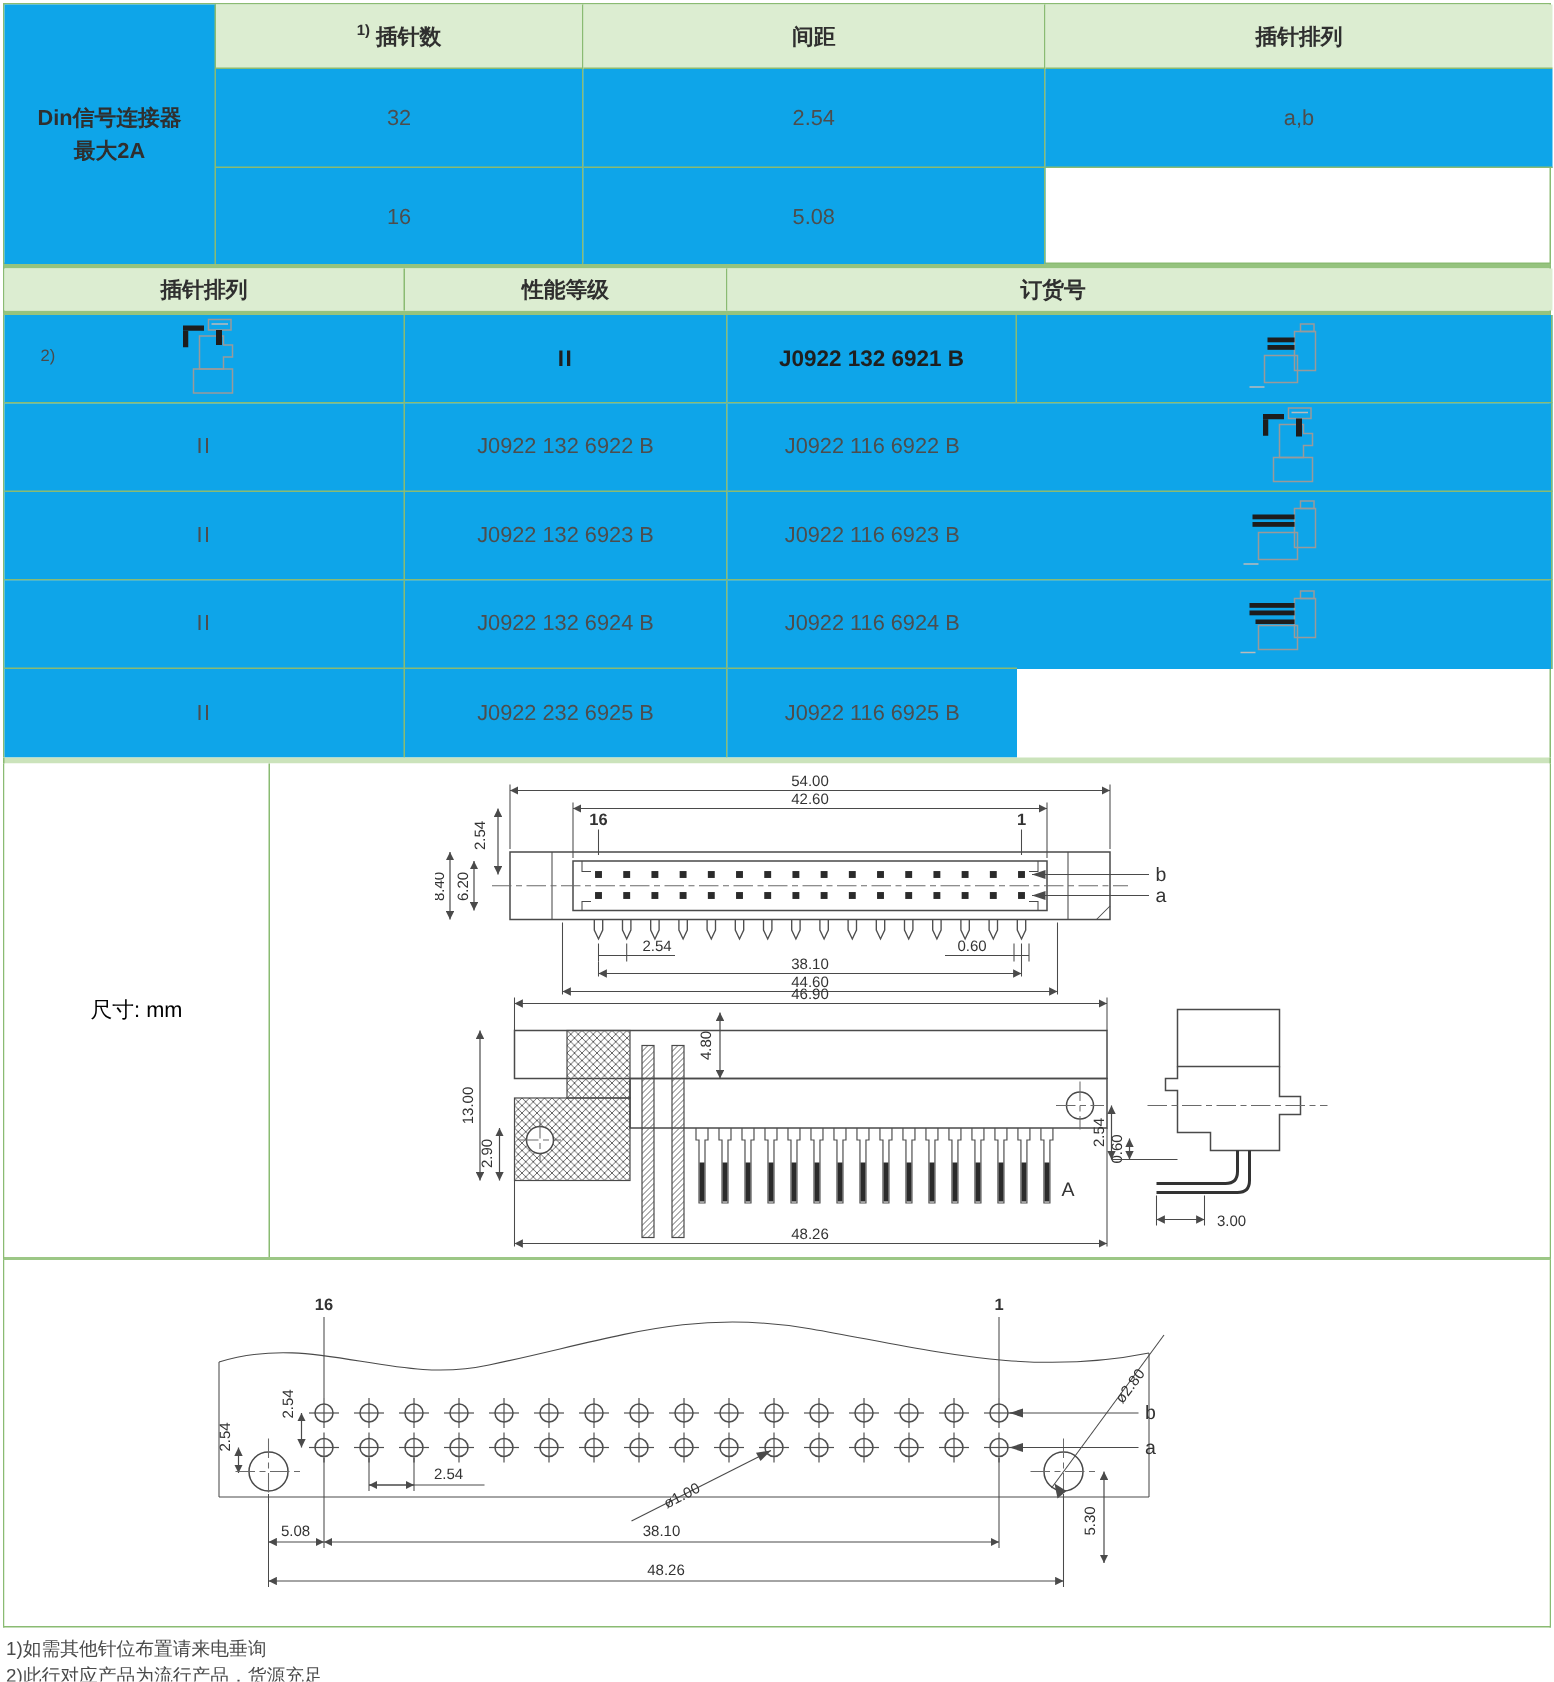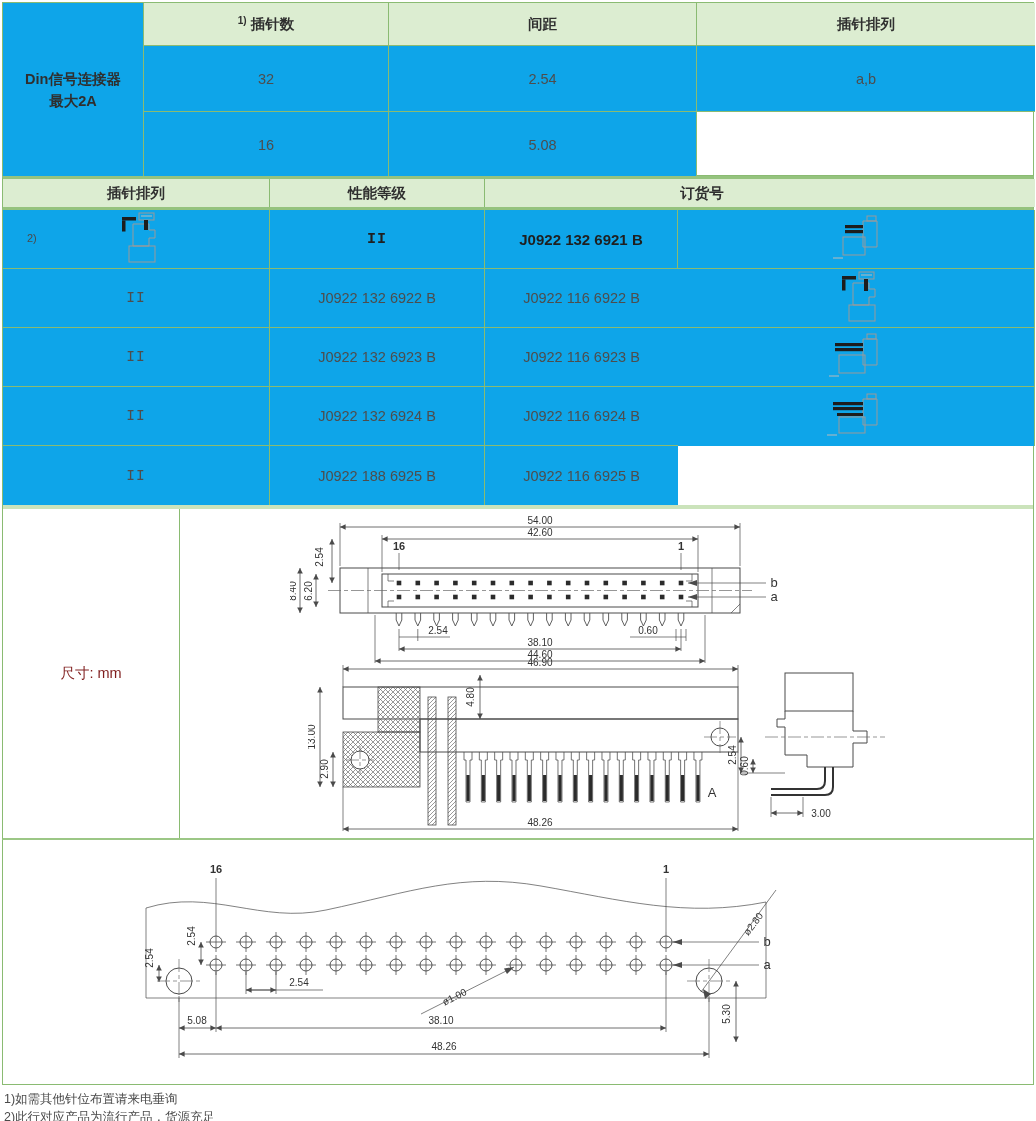--- a/index.html
+++ b/index.html
@@ -20,25 +20,25 @@
   .hdr{background:var(--hbg);font-weight:bold;color:#2f2f2f;}
   .bold-row{font-weight:bold;color:var(--dk);font-size:15px;}
   .sup{font-size:10px;margin-right:4px;position:relative;top:-4px;font-weight:bold;}
   #t1{top:2px;left:2px;width:1032px;height:174px;display:grid;grid-template-columns:141px 245px 308px 338px;grid-template-rows:43px 66px 65px;border:1px solid var(--bd);}
   #t2{top:176px;left:2px;width:1032px;height:34px;display:grid;grid-template-columns:267px 215px 550px;border-top:3px solid var(--bd2);border-bottom:3px solid var(--bd2);border-left:1px solid var(--bd);border-right:1px solid var(--bd);}
   #t2 .c{border-bottom:none;background:var(--hbg);font-weight:bold;color:#2f2f2f;}
   #t3{top:210px;left:2px;width:1032px;display:grid;grid-template-columns:267px 215px 193px 357px;grid-auto-rows:59px;border-left:1px solid var(--bd);border-right:1px solid var(--bd);}
   #sep1{top:505px;left:2px;width:1032px;height:4px;background:var(--sep);border-left:1px solid var(--bd);border-right:1px solid var(--bd);}
   #t4{top:509px;left:2px;width:1032px;height:331px;display:flex;border:1px solid var(--bd);border-top:none;border-bottom:2px solid #9cc786;}
   #t5{top:840px;left:2px;width:1032px;height:245px;display:flex;border:1px solid var(--bd);border-top:none;}
-  .sec-label{width:177px;border-right:1px solid var(--bd);display:flex;align-items:center;justify-content:center;font-size:14.5px;color:#7f1d1d;background:#fff;}
+  .sec-label{width:177px;border-right:1px solid var(--bd);display:flex;align-items:center;justify-content:center;font-size:14.5px;color:#000000;background:#fff;}
   .draw-area{position:relative;flex:1;background:#fff;}
   .icon-cell{position:relative;}
   .note-mark{position:absolute;left:24px;top:50%;transform:translateY(-60%);font-size:11px;color:#4a4a4a;}
-  .grade{letter-spacing:1px;font-family:Liberation Mono, monospace;}
+  .grade{letter-spacing:1px;}
   .footnote{left:4px;font-size:12.5px;color:#4a4a4a;line-height:14px;}
   
   svg text{font-family:"Liberation Sans","DejaVu Sans",sans-serif;font-size:10px;fill:#333;text-anchor:middle;}
   .dim{stroke:#4a4a4a;stroke-width:.8;marker-start:url(#arw);marker-end:url(#arw);}
   .ext{stroke:#4a4a4a;stroke-width:.7;}
   .oln{stroke:#4a4a4a;stroke-width:1;fill:none;}
   .thin{stroke:#4a4a4a;stroke-width:.7;fill:none;}
   .cl{stroke:#6a6a6a;stroke-width:.7;stroke-dasharray:13 3 4 3;fill:none;}
   .rowlbl{font-size:13px;}
   .pinlbl{font-size:11px;font-weight:bold;}
@@ -163,21 +163,21 @@
             <line x1="4" y1="46" x2="14" y2="46" stroke="#bbb"></line>
           </g>
         <g class="icon-b">
             <rect x="10" y="13" width="30" height="3.2"></rect>
             <rect x="10" y="18" width="30" height="3.2"></rect>
             <rect x="14" y="24" width="26" height="3"></rect>
           </g>
       </svg>
     </div>
     <div class="c grade nb">II</div>
-    <div class="c nb">J0922 188 6925 B</div>
+    <div class="c nb">J0922 232 6925 B</div>
     <div class="c nr nb">J0922 116 6925 B</div>
   </div>
 
   <div id="sep1" class="abs"></div>
 
   <div id="t4" class="abs">
     <div class="sec-label">尺寸: mm</div>
     <div class="draw-area">
 
       <svg class="abs" style="left:110px;top:4px" width="540" height="152" viewBox="0 0 540 152">

